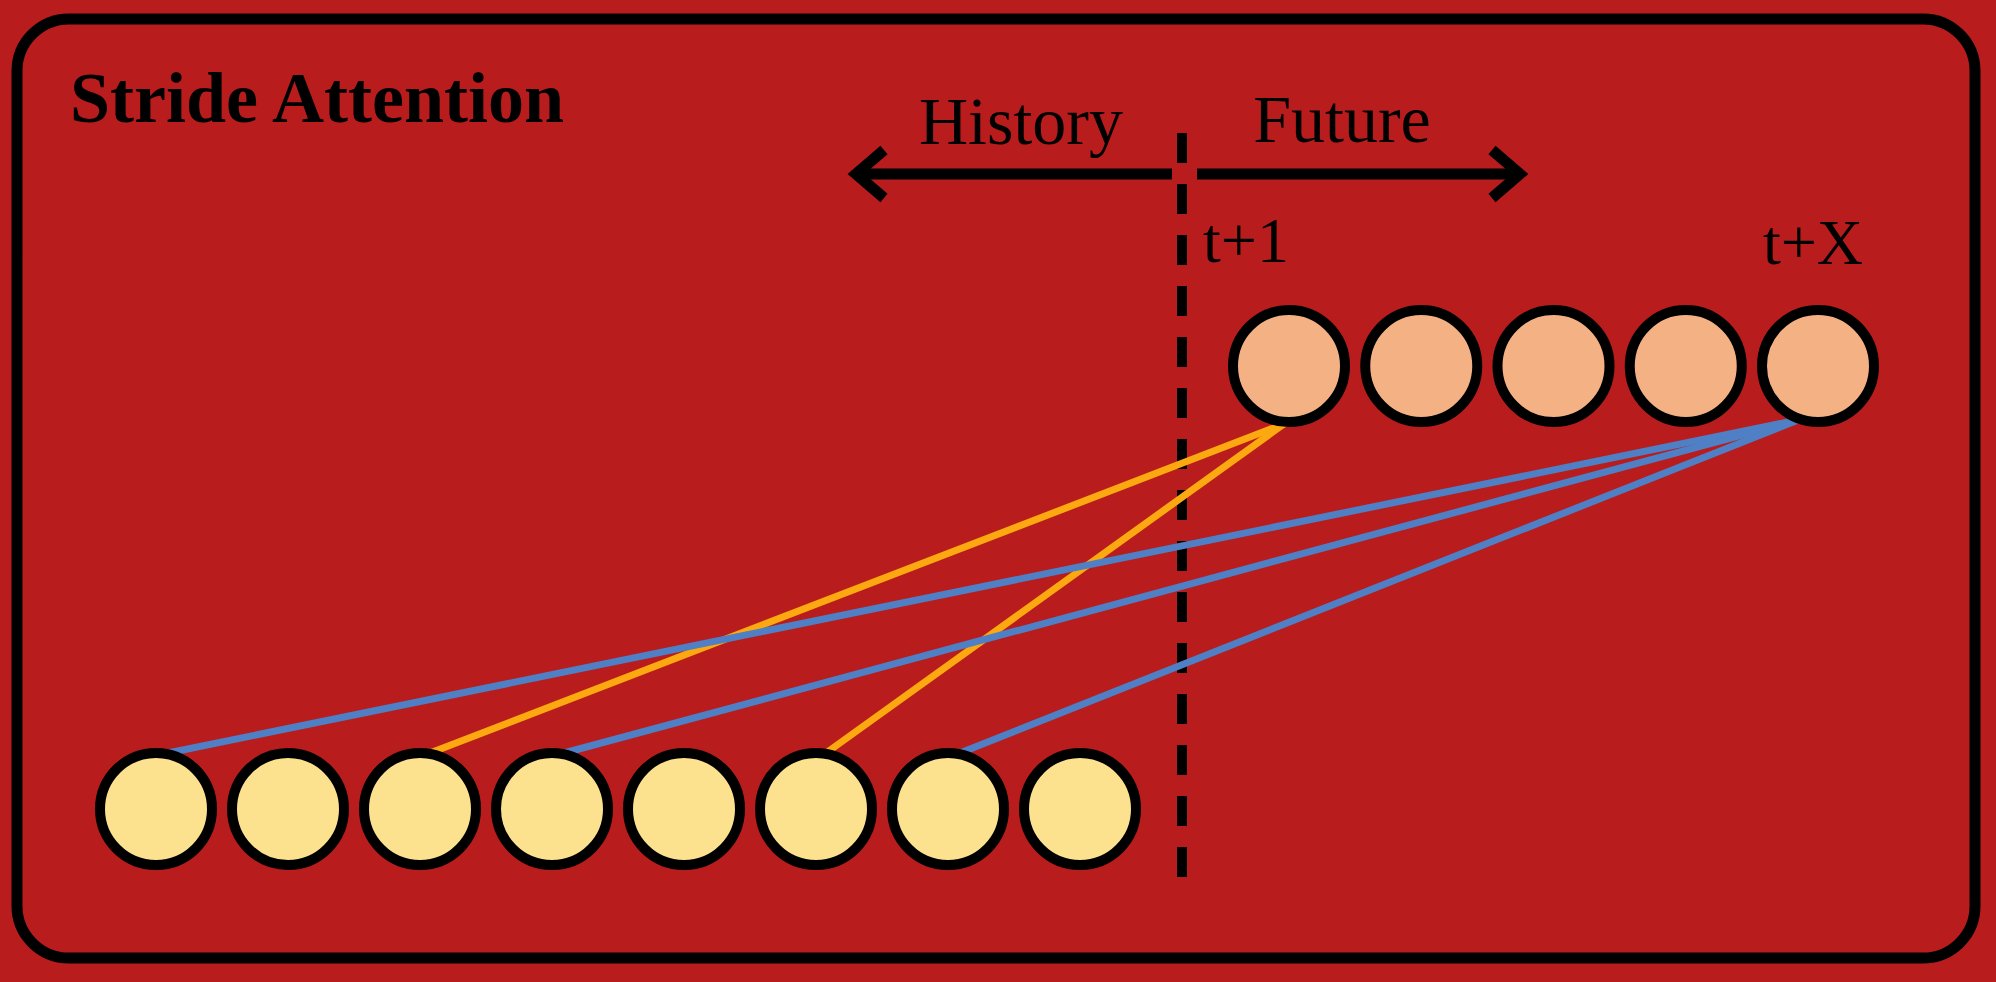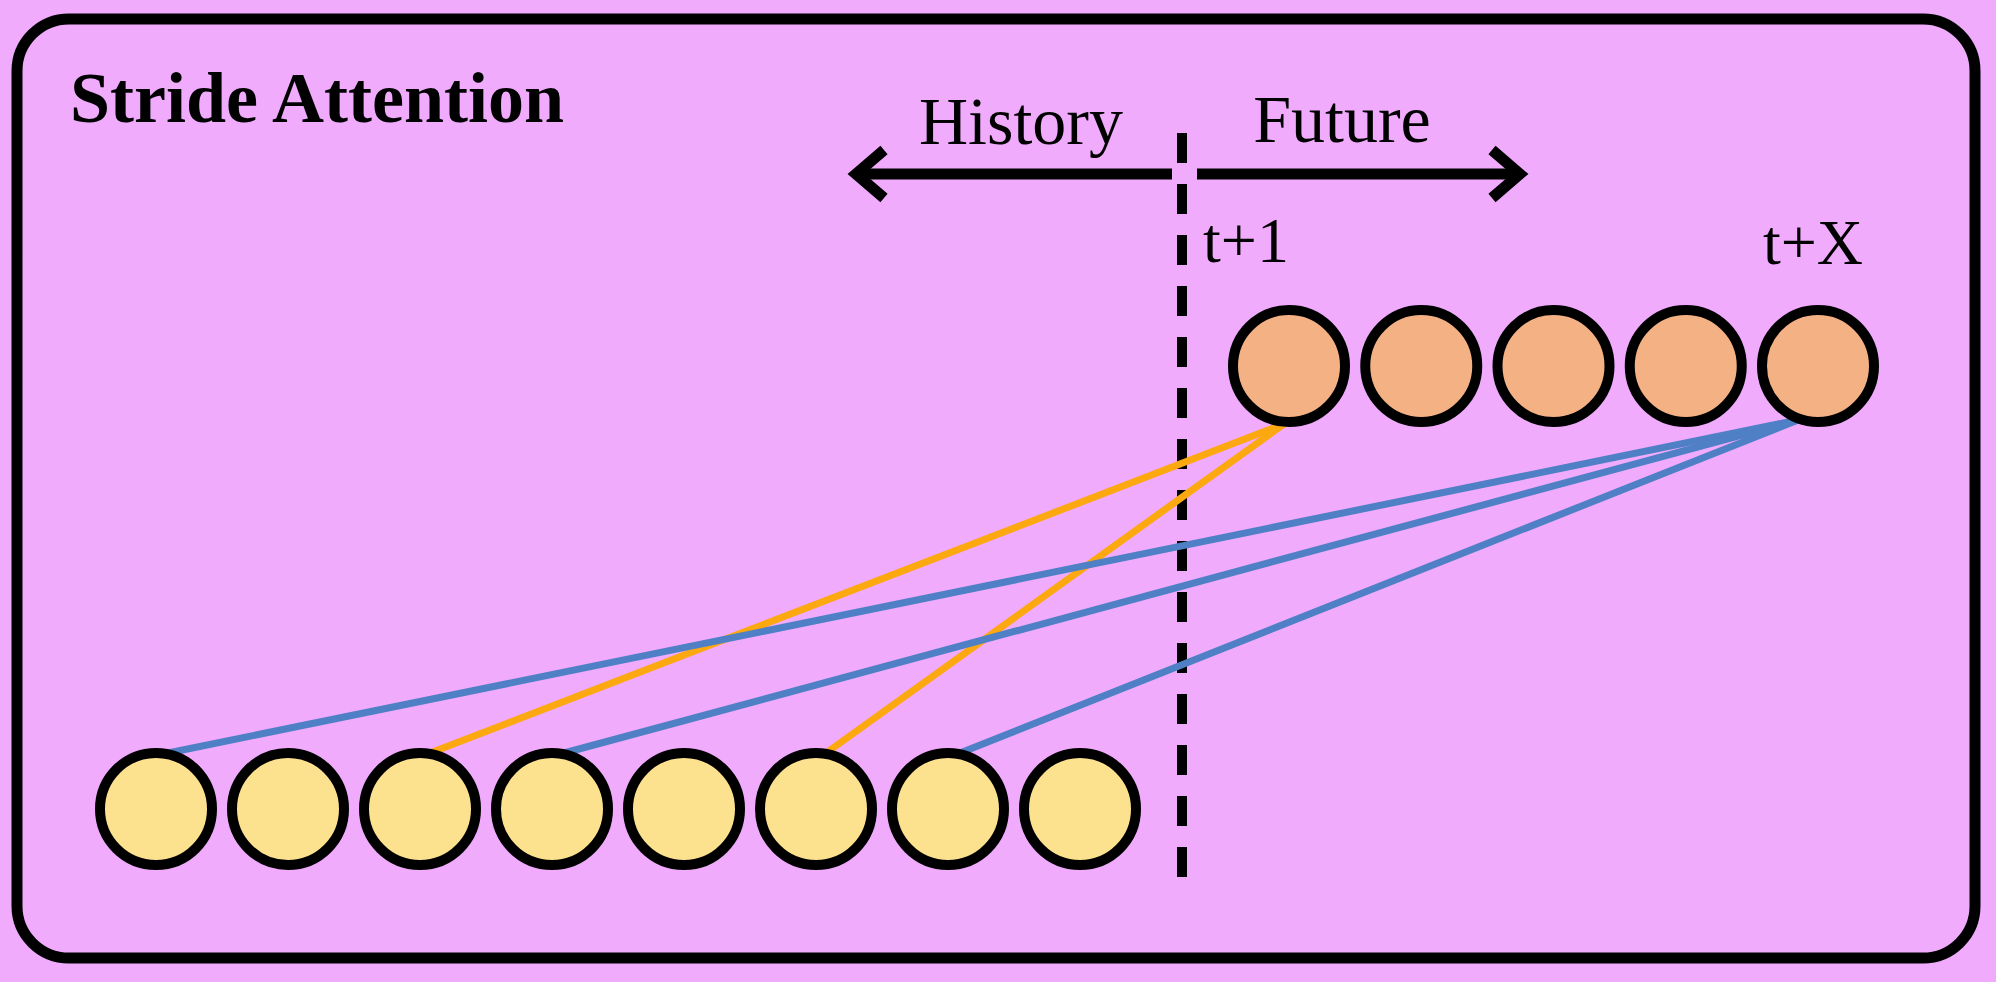--- a/index.html
+++ b/index.html
@@ -4,21 +4,21 @@
 <style>
   html, body {
     margin: 0;
     padding: 0;
     background: #ffffff;
   }
   .canvas {
     position: relative;
     width: 1996px;
     height: 982px;
-    background: #f0abfc;
+    background: #b91c1c;
     overflow: hidden;
     font-family: "Liberation Serif", "DejaVu Serif", serif;
   }
   svg { display: block; }
   .frame {
     fill: none;
     stroke: #000000;
     stroke-width: 11;
   }
   .title-text {

